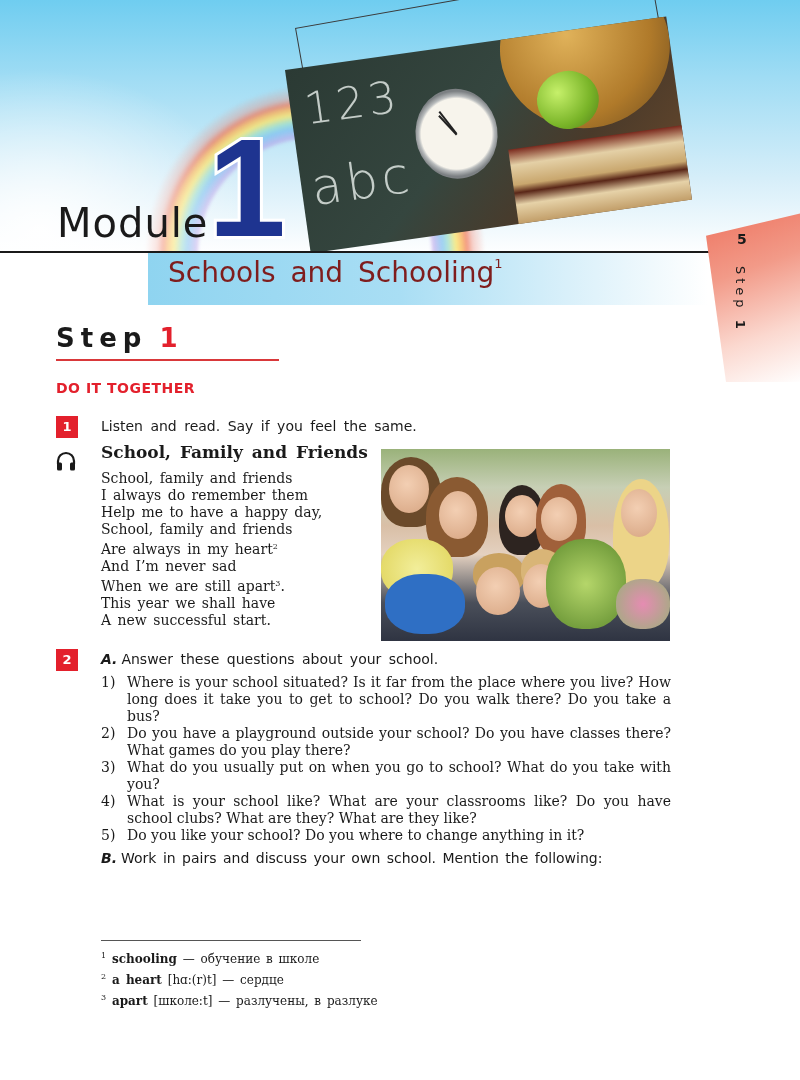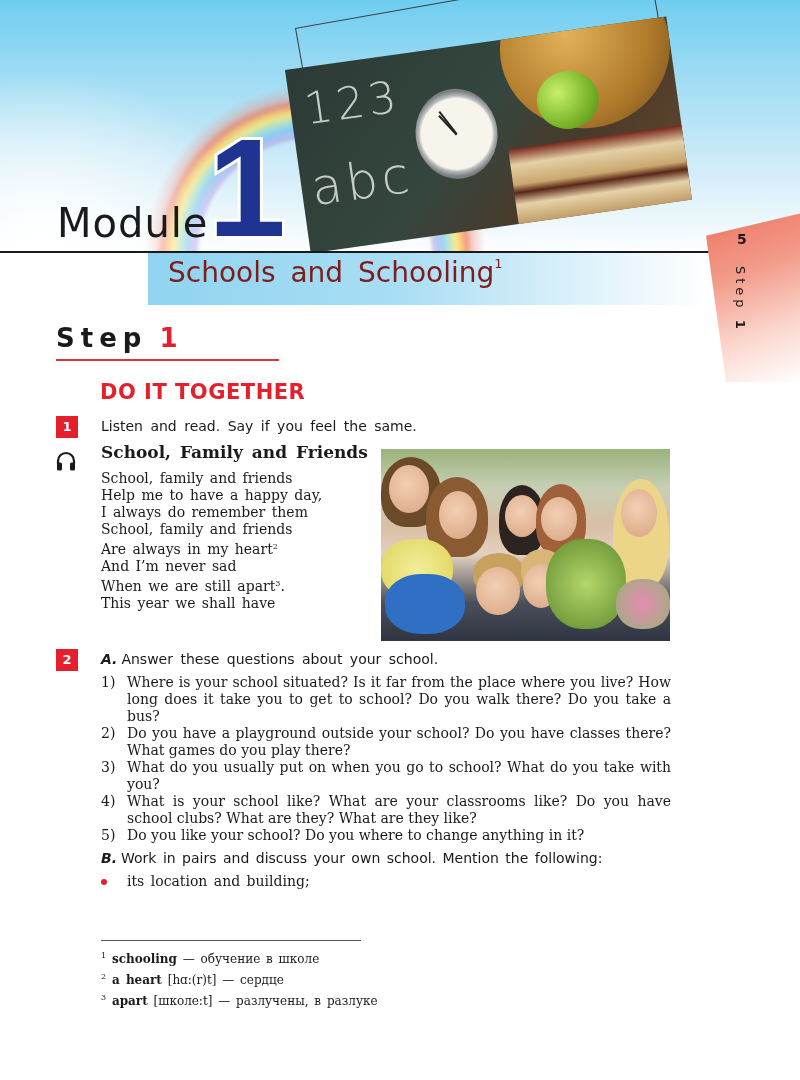--- a/index.html
+++ b/index.html
@@ -110,22 +110,22 @@
     .side-step b { font-weight: bold; }
 
     
     .step-head {
       position: absolute; left: 56px; top: 323px; font-size: 26px; font-weight: bold; letter-spacing: 6px;
       color: #1a1a1a; font-family: "DejaVu Sans", sans-serif;
     }
     .step-head .num { color: #e3202c; margin-left: 12px; }
     .step-rule { position: absolute; left: 56px; top: 359px; width: 223px; height: 2px; background: #d9383a; }
     .section-head {
-      position: absolute; left: 56px; top: 380px; font-size: 21px; font-weight: 900; color: #e3202c;
-      font-family: "DejaVu Sans", sans-serif; letter-spacing: 0.5px; margin-left: 44px;
+      position: absolute; left: 56px; top: 380px; font-size: 14px; font-weight: 900; color: #e3202c;
+      font-family: "DejaVu Sans", sans-serif; letter-spacing: 0.5px;
     }
 
     .ex-badge {
       position: absolute; width: 22px; height: 22px; background: #e3202c; color: #fff;
       font-size: 13px; font-weight: bold; text-align: center; line-height: 22px;
     }
     .ex-instr {
       position: absolute; font-size: 14px; color: #1a1a1a; font-family: "DejaVu Sans", sans-serif;
       word-spacing: 3px;
     }
@@ -222,27 +222,28 @@
   <svg width="22" height="22" viewBox="0 0 22 22">
     <path d="M3 14 V11 A8 8 0 0 1 19 11 V14" fill="none" stroke="#1a1a1a" stroke-width="2.2"></path>
     <rect x="2" y="12.5" width="5" height="8" rx="1.5" fill="#1a1a1a"></rect>
     <rect x="15" y="12.5" width="5" height="8" rx="1.5" fill="#1a1a1a"></rect>
   </svg>
 </div>
 
 <div class="poem-title">School, Family and Friends</div>
 <div class="poem">
   <span class="line"><span>School, family and friends</span></span>
+  <span class="line"><span>I always do remember them</span></span>
   <span class="line"><span>Help me to have a happy day,</span></span>
-  <span class="line"><span>I always do remember them</span></span>
   <span class="line"><span>School, family and friends</span></span>
   <span class="line"><span>Are always in my heart</span><sup>2</sup></span>
   <span class="line"><span>And I’m never sad</span></span>
   <span class="line"><span>When we are still apart</span><sup>3</sup><span>.</span></span>
   <span class="line"><span>This year we shall have</span></span>
+  <span class="line"><span>A new successful start.</span></span>
 </div>
 
 <div class="photo-kids">
   <div class="kid-hair" style="left:0px;top:8px;width:60px;height:70px;background:#6b4a2a;"></div>
   <div class="kid-face" style="left:8px;top:16px;width:40px;height:48px;"></div>
   <div class="kid-hair" style="left:45px;top:28px;width:62px;height:80px;background:#8a5a32;"></div>
   <div class="kid-face" style="left:58px;top:42px;width:38px;height:48px;"></div>
   <div class="kid-hair" style="left:118px;top:36px;width:46px;height:70px;background:#2d2420;"></div>
   <div class="kid-face" style="left:124px;top:46px;width:34px;height:42px;"></div>
   <div class="kid-hair" style="left:155px;top:35px;width:50px;height:72px;background:#a0603a;"></div>
@@ -266,21 +267,20 @@
   <div class="q"><span class="qn">1)</span><span>Where is your school situated? Is it far from the place where you live? How long does it take you to get to school? Do you walk there? Do you take a bus?</span></div>
   <div class="q"><span class="qn">2)</span><span>Do you have a playground outside your school? Do you have classes there? What games do you play there?</span></div>
   <div class="q"><span class="qn">3)</span><span>What do you usually put on when you go to school? What do you take with you?</span></div>
   <div class="q"><span class="qn">4)</span><span>What is your school like? What are your classrooms like? Do you have school clubs? What are they? What are they like?</span></div>
   <div class="q"><span class="qn">5)</span><span>Do you like your school? Do you where to change anything in it?</span></div>
 </div>
 
 <div class="partb"><b>B.</b><span>Work in pairs and discuss your own school. Mention the following:</span></div>
 
 <ul class="bullets">
-  <li><span class="dot"></span><span>its location and building;</span></li>
 </ul>
 
 <div class="fn-rule"></div>
 <div class="footnotes">
   <span class="fn"><sup>1</sup> <b>schooling</b> <span>— обучение в школе</span></span>
   <span class="fn"><sup>2</sup> <b>a heart</b> <span>[hɑ:(r)t]</span> <span>— сердце</span></span>
   <span class="fn"><sup>3</sup> <b>apart</b> <span>[школе:t]</span> <span>— разлучены, в разлуке</span></span>
 </div>
 
 </body></html>

